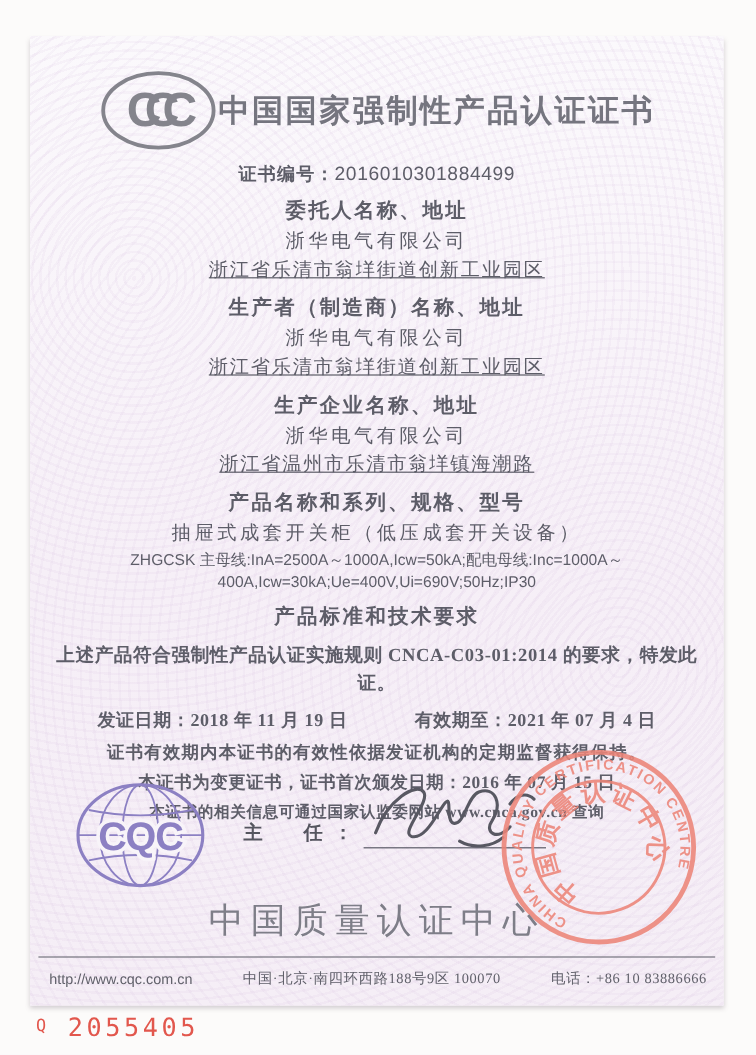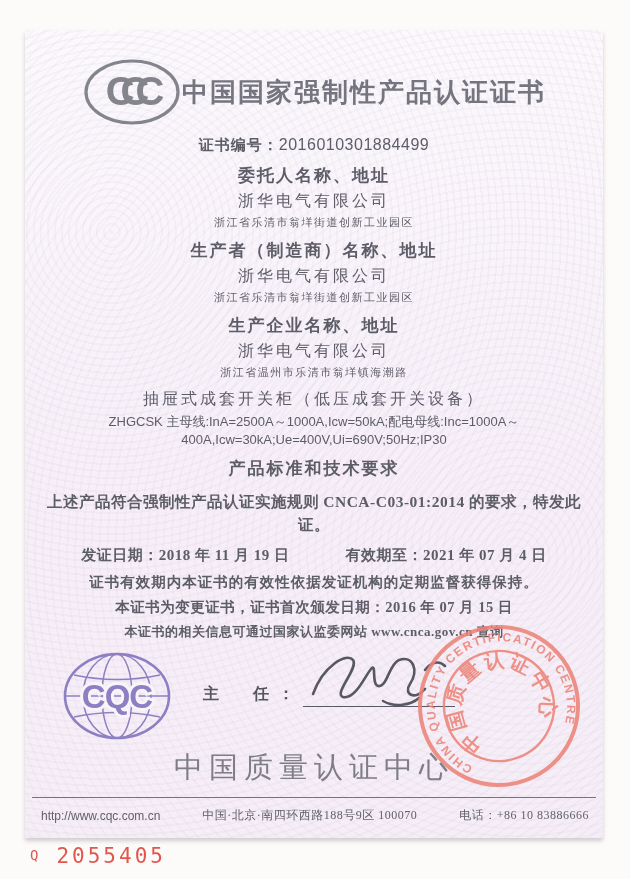--- a/index.html
+++ b/index.html
@@ -22,21 +22,21 @@
   .hdr{display:flex;align-items:center;justify-content:center;padding-top:26px;}
   .title{
     font-family:"Liberation Sans","DejaVu Sans",sans-serif;
     font-size:26px;font-weight:700;color:#75757f;letter-spacing:2px;white-space:nowrap;
   }
   .certno{margin-top:8px;font-size:15px;font-weight:700;letter-spacing:1px;}
   .certno .num{font-family:"Liberation Sans","DejaVu Sans",sans-serif;font-weight:400;font-size:16px;letter-spacing:0.5px;}
   .group{margin-top:9px;}
   .group .lbl{font-size:17px;font-weight:700;letter-spacing:2px;}
   .group .v1{font-size:16px;margin-top:4px;letter-spacing:3px;text-align:center;}
-  .group .v2{font-size:11px;margin-top:3px;letter-spacing:1.5px;}
+  .group .v2{font-size:16px;margin-top:3px;letter-spacing:1.5px;text-decoration:underline;}
   .spec{
     font-family:"Liberation Sans","DejaVu Sans",sans-serif;
     font-size:13px;max-width:520px;margin:3px auto 0;line-height:1.35;letter-spacing:0;
   }
   .std{font-family:"Liberation Sans","DejaVu Sans",sans-serif;font-size:15px;margin-top:4px;}
   .statement{font-size:15.5px;font-weight:700;max-width:545px;margin:10px auto 0;line-height:1.5;letter-spacing:0.5px;}
   .dates{display:flex;justify-content:center;gap:56px;font-size:15px;font-weight:700;margin-top:9px;letter-spacing:0.5px;}
   .note-a{font-size:14.5px;font-weight:700;margin-top:8px;letter-spacing:1px;}
   .note-b{font-size:14.5px;font-weight:700;margin-top:6px;letter-spacing:0.5px;}
   .note-c{font-size:13px;font-weight:700;margin-top:6px;letter-spacing:0.5px;}
@@ -101,20 +101,21 @@
       <div class="v2">浙江省乐清市翁垟街道创新工业园区</div>
     </div>
 
     <div class="group">
       <div class="lbl">生产企业名称、地址</div>
       <div class="v1">浙华电气有限公司</div>
       <div class="v2">浙江省温州市乐清市翁垟镇海潮路</div>
     </div>
 
     <div class="group">
+      <div class="lbl">产品名称和系列、规格、型号</div>
       <div class="v1">抽屉式成套开关柜（低压成套开关设备）</div>
       <div class="spec">ZHGCSK 主母线:InA=2500A～1000A,Icw=50kA;配电母线:Inc=1000A～400A,Icw=30kA;Ue=400V,Ui=690V;50Hz;IP30</div>
     </div>
 
     <div class="group">
       <div class="lbl">产品标准和技术要求</div>
     </div>
 
     <div class="statement">上述产品符合强制性产品认证实施规则 CNCA-C03-01:2014 的要求，特发此证。</div>
 

